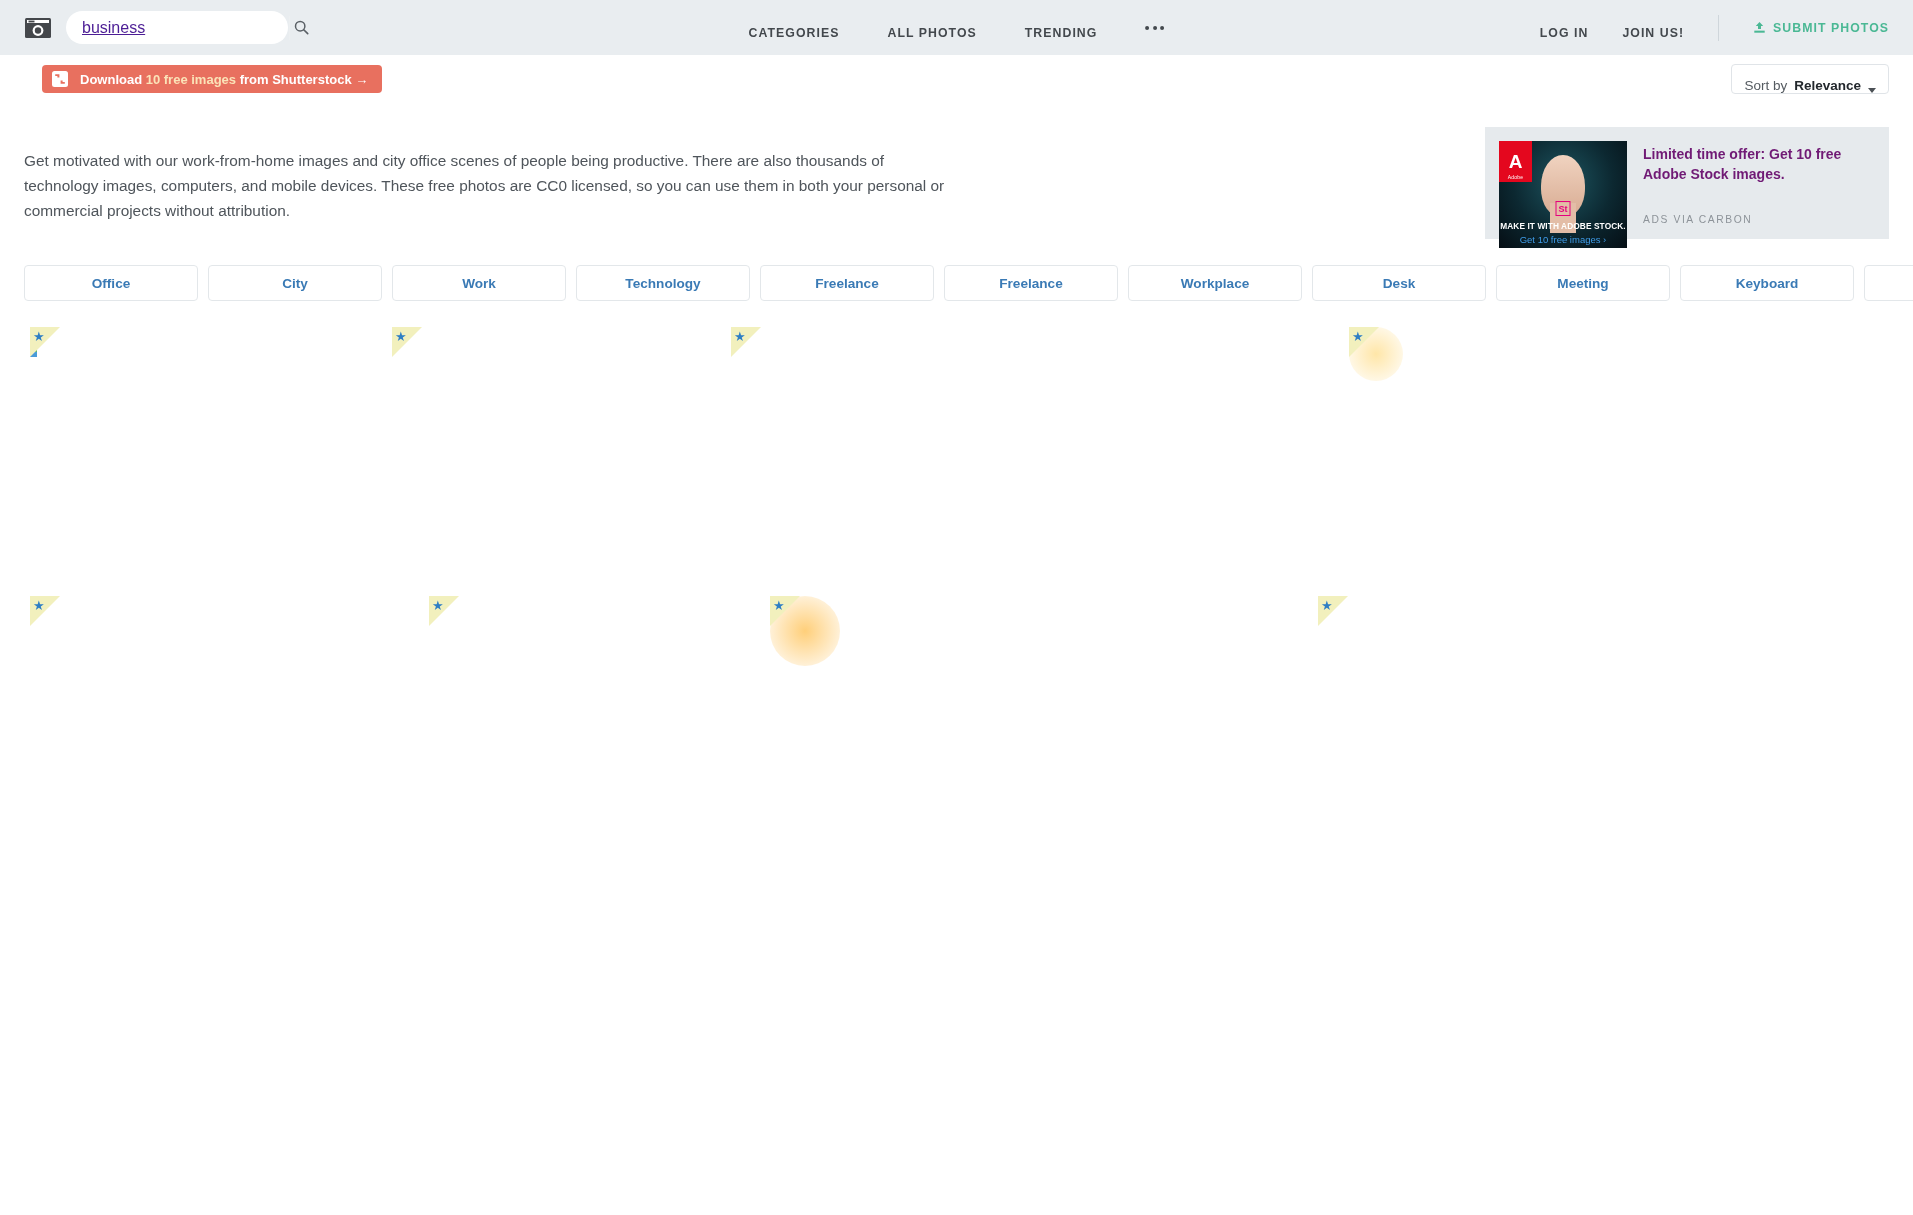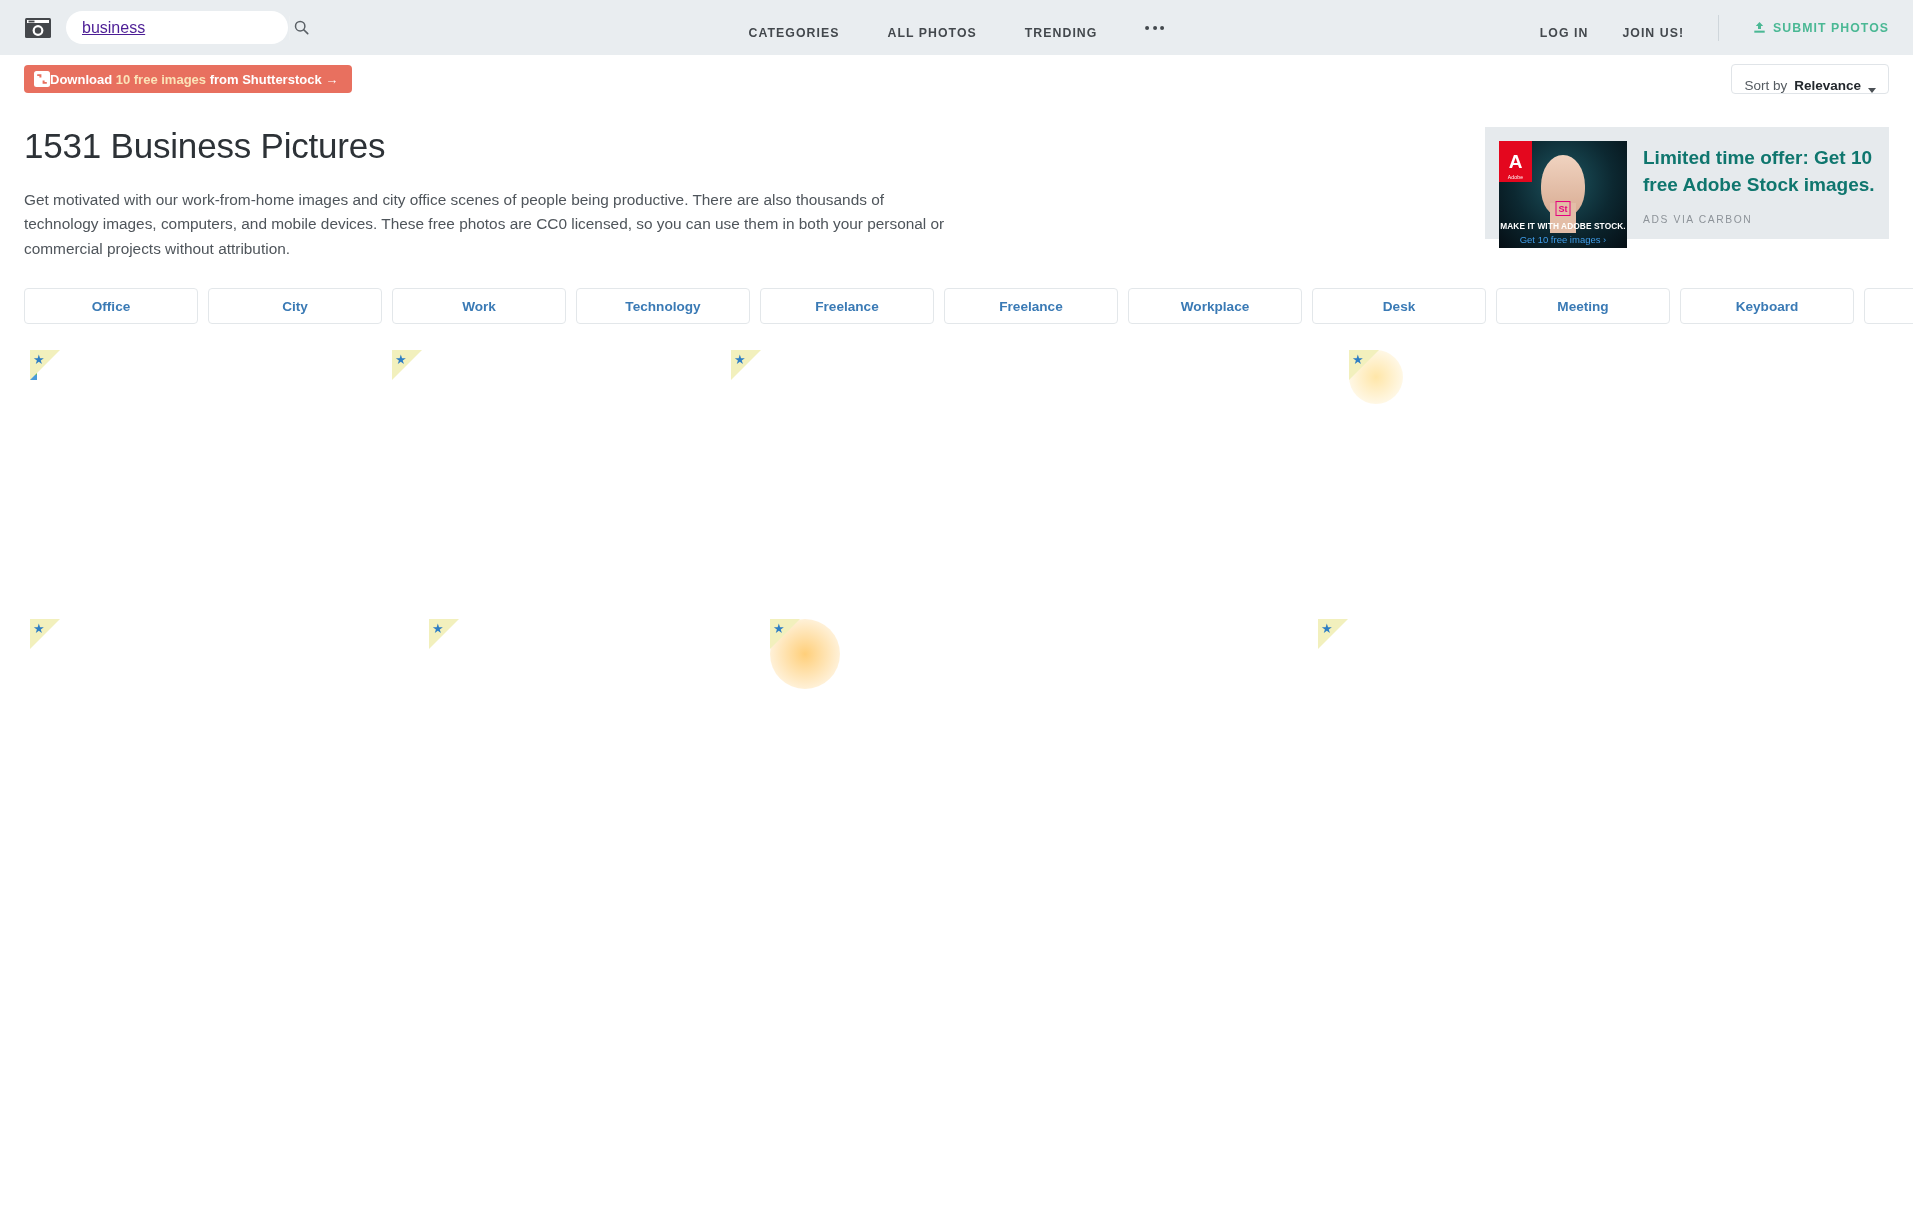--- a/index.html
+++ b/index.html
@@ -92,31 +92,32 @@
   
   .subbar {
     height: 48px;
     background: #ffffff;
     display: flex;
     align-items: center;
     padding: 0 24px;
     position: relative;
   }
   .shutter-btn {
-    display: flex; align-items: center; gap: 0;
+    display: flex; align-items: center; gap: 12px;
     background: #e8705f;
     border: 0; border-radius: 4px;
     height: 28px;
     padding: 0 14px 0 10px;
     cursor: pointer;
     color: #fff;
     font-size: 13px;
     font-weight: bold;
     font-family: "Liberation Sans", sans-serif;
     white-space: nowrap;
+    margin-left: 18px;
   }
   .shutter-btn .hl { color: #fbe3b8; }
   .sort-box {
     margin-left: auto;
     border: 1px solid #e0e4e8;
     border-radius: 4px;
     height: 30px;
     padding: 0 12px;
     display: flex; align-items: flex-end; gap: 7px;
     font-size: 13.5px;
@@ -208,23 +209,23 @@
     position: absolute; left: 0; right: 0; bottom: 17px;
     text-align: center; color: #fff; font-size: 8.3px; font-weight: bold;
     letter-spacing: .1px;
   }
   .ad-cap2 {
     position: absolute; left: 0; right: 0; bottom: 3px;
     text-align: center; color: #3f9ce8; font-size: 9.5px;
   }
   .ad-text-col { padding-top: 4px; flex: 1 1 auto; display:flex; flex-direction: column; height: 100%; }
   .ad-headline {
-    font-size: 19px;
+    font-size: 14px;
     line-height: 1.42;
-    color: #0f766e;
+    color: #701a75;
     font-weight: bold;
     cursor: pointer;
   }
   .ad-via {
     margin-top: auto;
     font-size: 10.3px;
     letter-spacing: 1.6px;
     color: #8d9399;
   }
 
@@ -419,21 +420,20 @@
 
   <div class="sort-box">
     <span>Sort by</span>
     <b>Relevance</b>
     <span class="caret"></span>
   </div>
 </div>
 
 <div class="intro">
   <div class="intro-left">
-    <h1 class="page-title">1531 Business Pictures</h1>
     <p class="page-desc">Get motivated with our work-from-home images and city office scenes of people being productive. There are also thousands of technology images, computers, and mobile devices. These free photos are CC0 licensed, so you can use them in both your personal or commercial projects without attribution.</p>
   </div>
 
   <div class="ad-card">
     <div class="ad-img">
       <div class="ad-adobe-logo">A<span>Adobe</span></div>
       <div class="ad-face"></div>
       <div class="ad-neck"></div>
       <div class="ad-st">St</div>
       <div class="ad-cap1">MAKE IT WITH ADOBE STOCK.</div>

